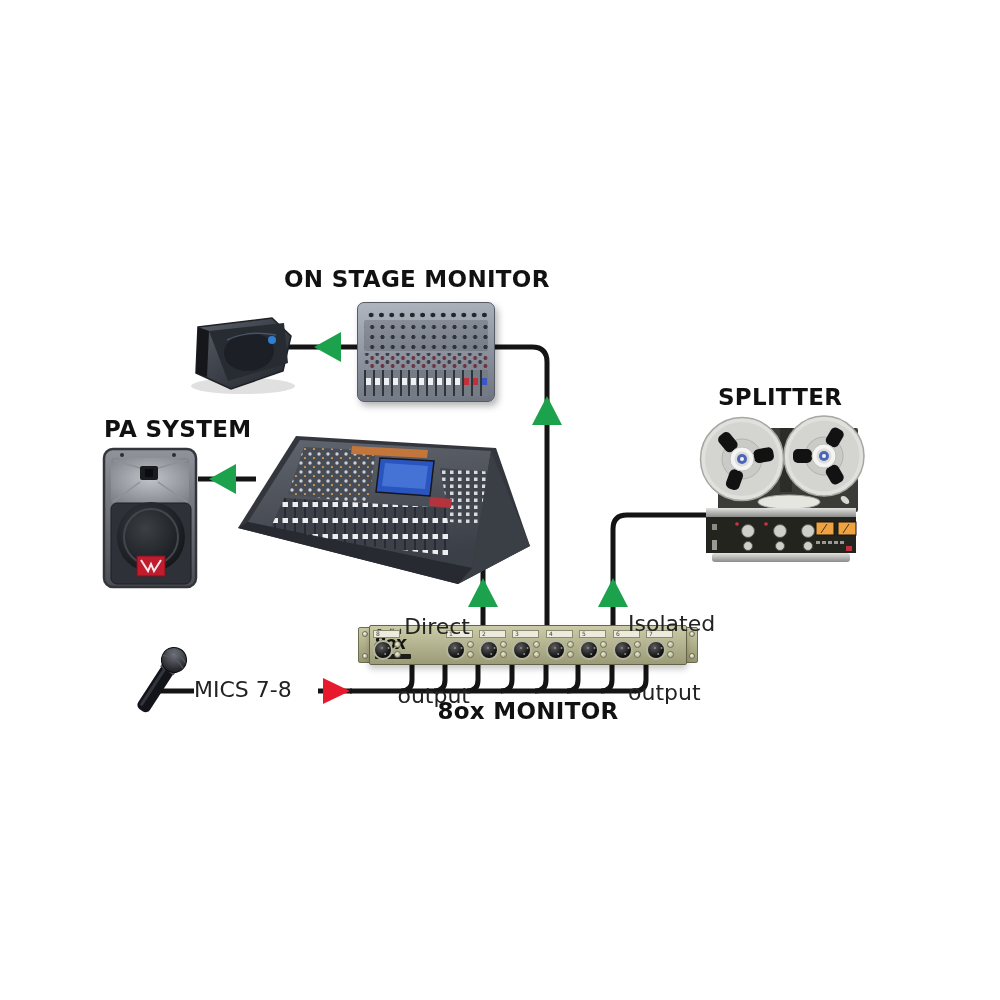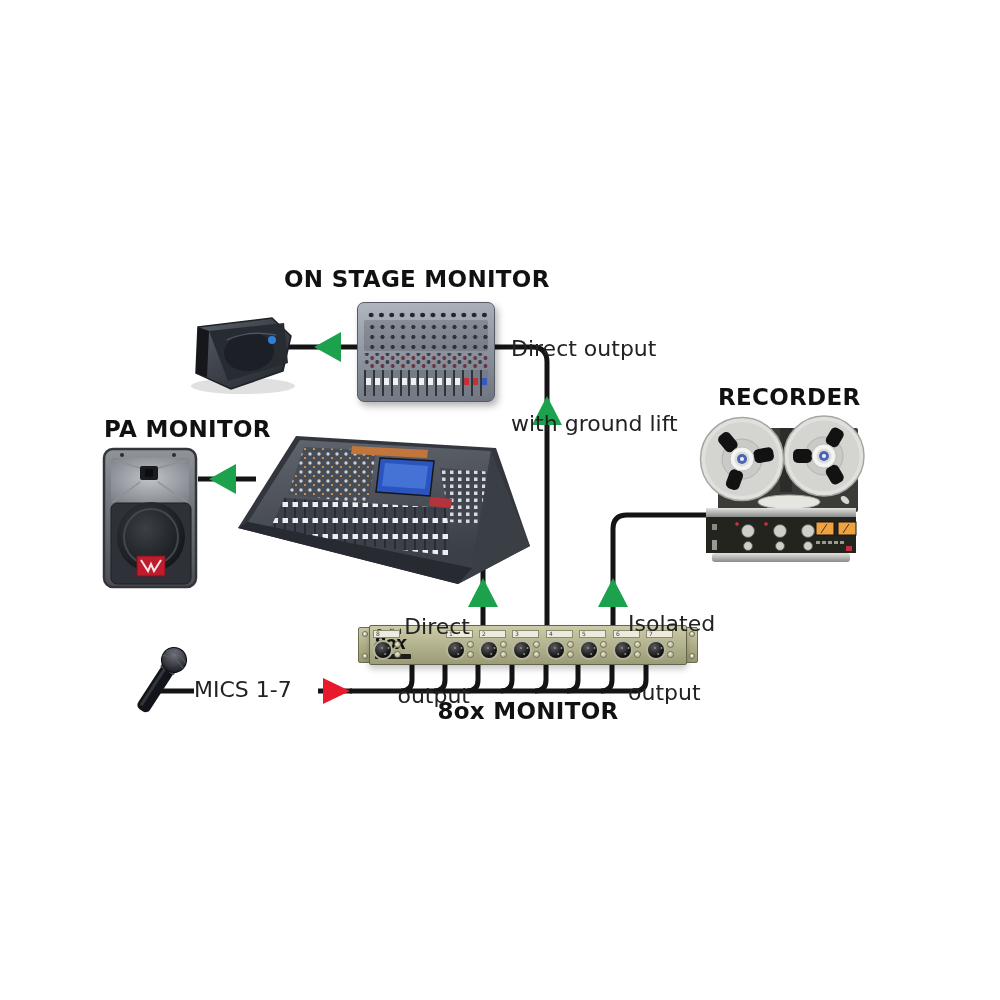--- a/index.html
+++ b/index.html
@@ -367,35 +367,31 @@
             <span class="sp-pins"></span>
           </span>
         <span class="sp-k k1"></span>
         <span class="sp-k k2"></span>
       </div>
     </div>
   </div>
 
   <div class="lbl title" id="title-monitor">ON STAGE MONITOR</div>
 
-  <div class="lbl ann" id="label-ground-lift">
-    <div>Direct output</div>
-    <div>with ground lift</div>
-  </div>
-
-  <div class="lbl title" id="title-pa">PA MONITOR</div>
-
-  <div class="lbl title" id="title-recorder">RECORDER</div>
+
+  <div class="lbl title" id="title-pa">PA SYSTEM</div>
+
+  <div class="lbl title" id="title-recorder">SPLITTER</div>
 
   <div class="lbl ann" id="label-direct">
     <div>Direct</div>
     <div>output</div>
   </div>
 
   <div class="lbl ann" id="label-isolated">
     <div>Isolated</div>
     <div>output</div>
   </div>
 
-  <div class="lbl ann" id="label-mics">MICS 1-7</div>
+  <div class="lbl ann" id="label-mics">MICS 7-8</div>
 
   <div class="lbl title" id="title-splitter">8ox MONITOR</div>
 </div>
 
 </body></html>

